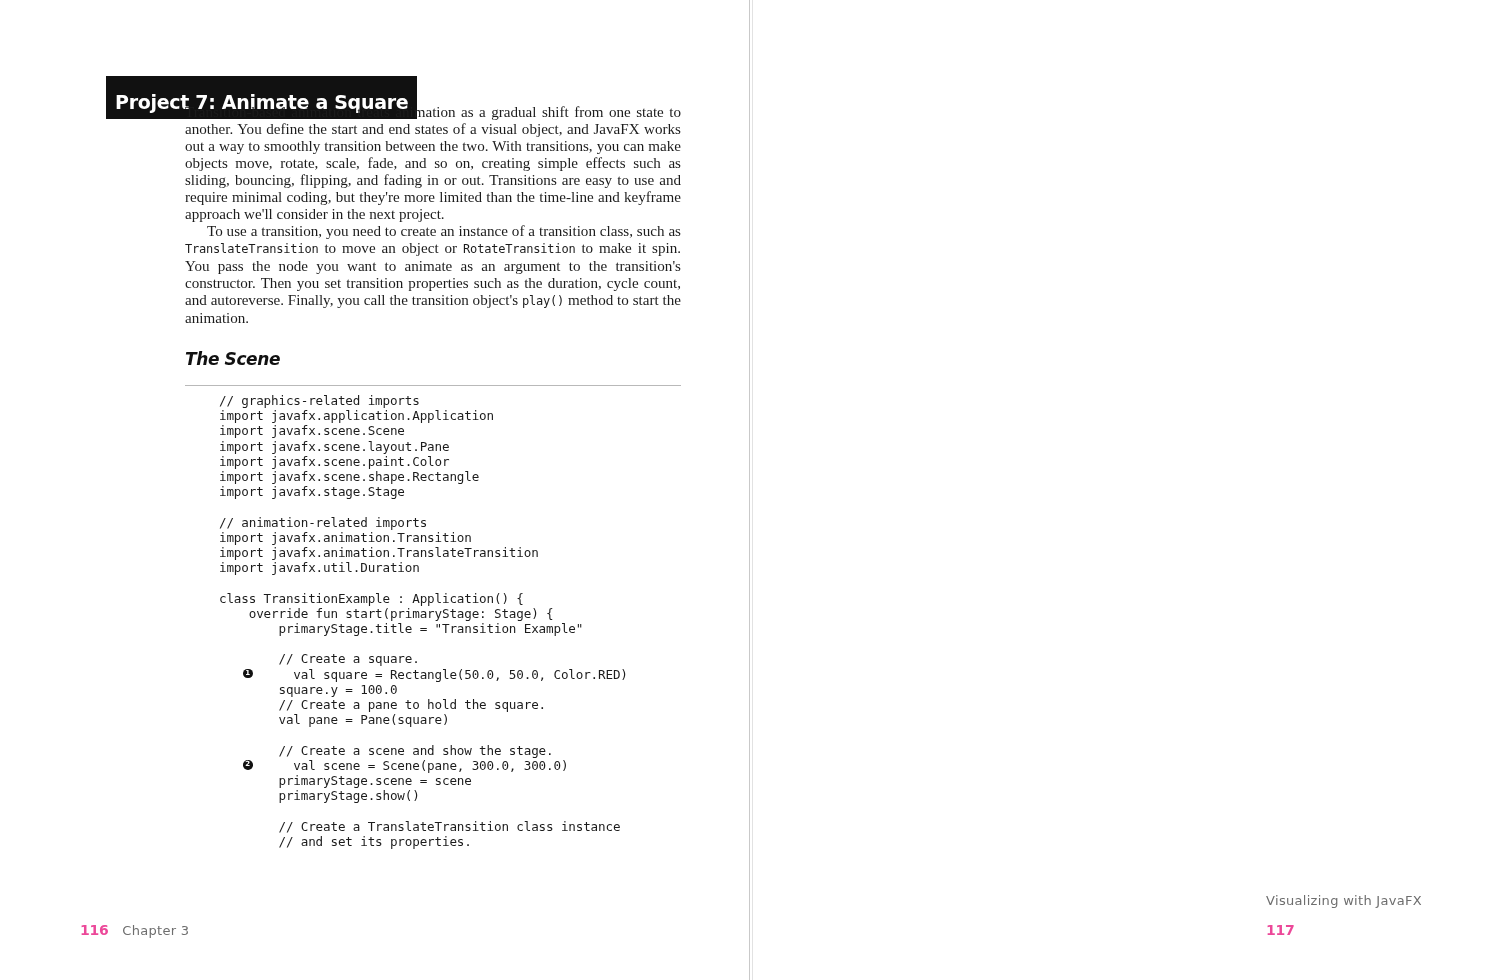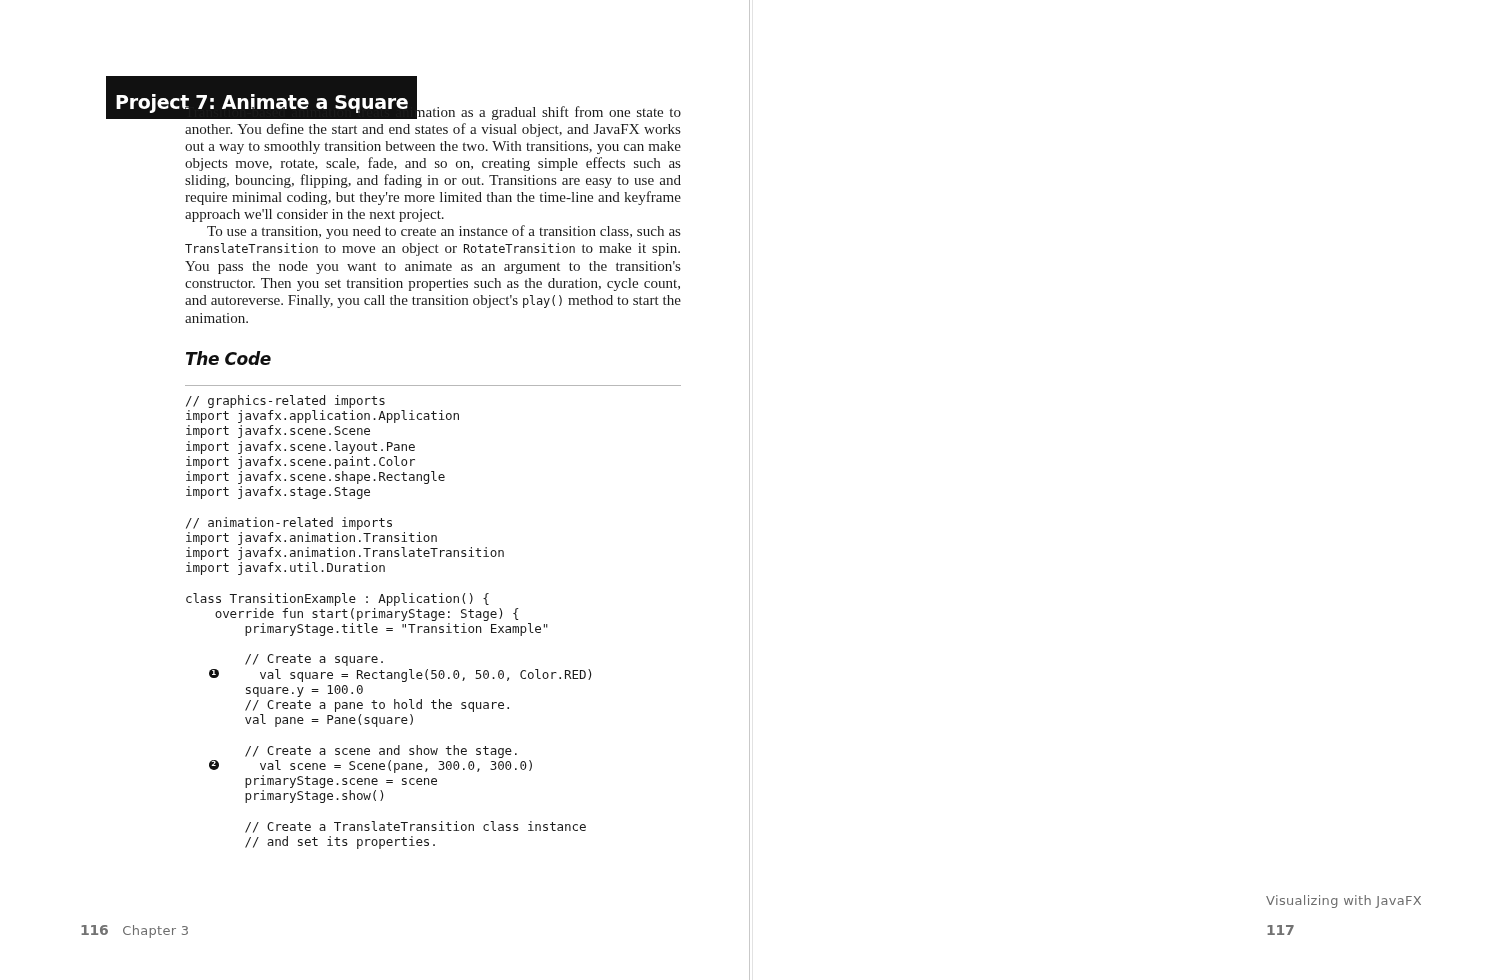--- a/index.html
+++ b/index.html
@@ -103,21 +103,21 @@
   }
   pre.code {
     margin: 0;
     font-family: "DejaVu Sans Mono", monospace;
     font-size: 12.6px;
     line-height: 15.2px;
     letter-spacing: -0.15px;
     color: #1c1c1c;
     white-space: pre;
   }
-  .cb { position: relative; }
+  .cb { position: relative; margin-left: 34px; }
 
   
   .bullet {
     display: inline-block;
     width: 9.5px;
     height: 9.5px;
     border-radius: 50%;
     background: #111111;
     color: #ffffff;
     font-family: "DejaVu Sans", sans-serif;
@@ -140,21 +140,21 @@
     font-family: "DejaVu Sans", sans-serif;
     display: flex;
     align-items: baseline;
     gap: 14px;
   }
   .folio-left  { left: 80px; }
   .folio-right { right: 78px; flex-direction: column; }
   .folio-num {
     font-size: 14px;
     font-weight: bold;
-    color: #737373;
+    color: #ec4899;
     letter-spacing: -0.3px;
   }
   .folio-txt {
     font-size: 13px;
     color: #6e6e6e;
     letter-spacing: 0.3px;
   }
 </style>
 </head>
 <body>
@@ -167,21 +167,21 @@
   <div class="page page-left">
 
     <div class="banner">Project 7: Animate a Square</div>
 
     <div class="col-left">
 
       <p class="body">Transition-based animation treats animation as a gradual shift from one state to another. You define the start and end states of a visual object, and JavaFX works out a way to smoothly transition between the two. With transitions, you can make objects move, rotate, scale, fade, and so on, creating simple effects such as sliding, bouncing, flipping, and fading in or out. Transitions are easy to use and require minimal coding, but they're more limited than the time-line and keyframe approach we'll consider in the next project.</p>
 
       <p class="body indent" style="margin-top:0;"><span>To use a transition, you need to create an instance of a transition class, such as </span><code>TranslateTransition</code><span> to move an object or </span><code>RotateTransition</code><span> to make it spin. You pass the node you want to animate as an argument to the transition's constructor. Then you set transition properties such as the duration, cycle count, and autoreverse. Finally, you call the transition object's </span><code>play()</code><span> method to start the animation.</span></p>
 
-      <h2 class="sect" style="margin-top:22px;">The Code</h2>
+      <h2 class="sect" style="margin-top:22px;">The Scene</h2>
 
 
       <div class="rule" style="margin-top:16px;"></div>
 
       <div class="cb" style="margin-top:7px;">
         <pre class="code" id="left-code">// graphics-related imports
 import javafx.application.Application
 import javafx.scene.Scene
 import javafx.scene.layout.Pane
 import javafx.scene.paint.Color

